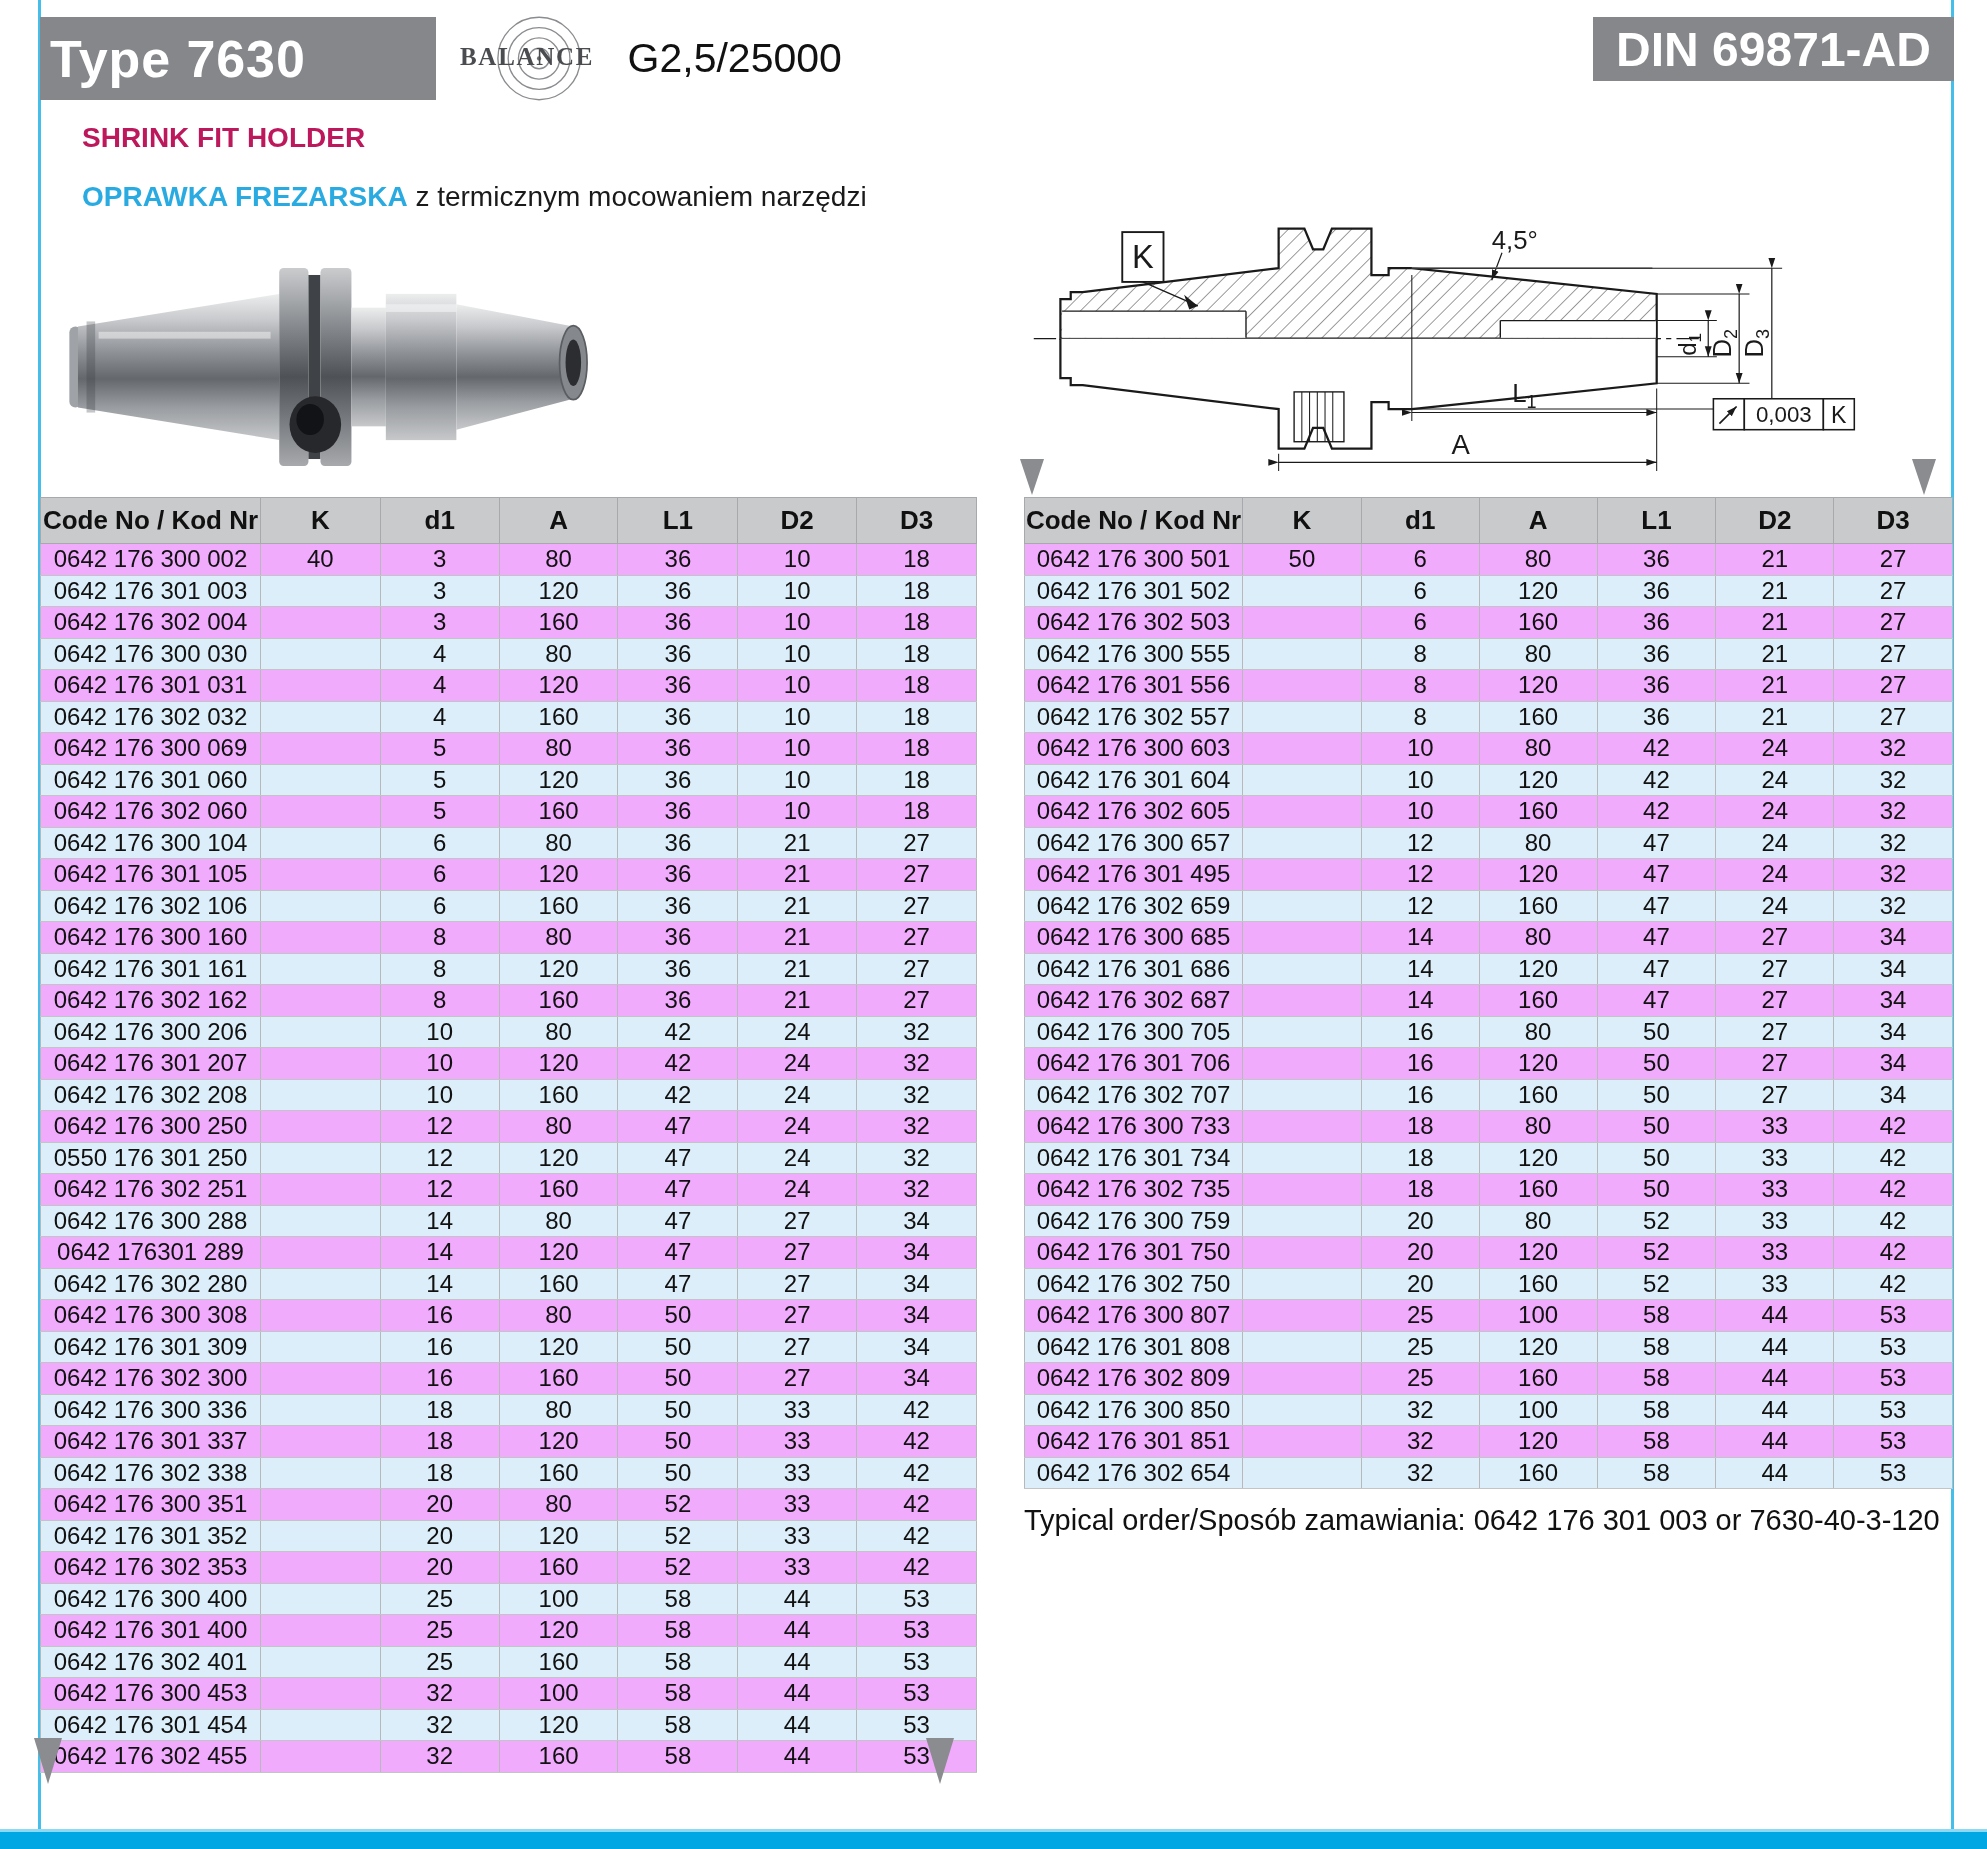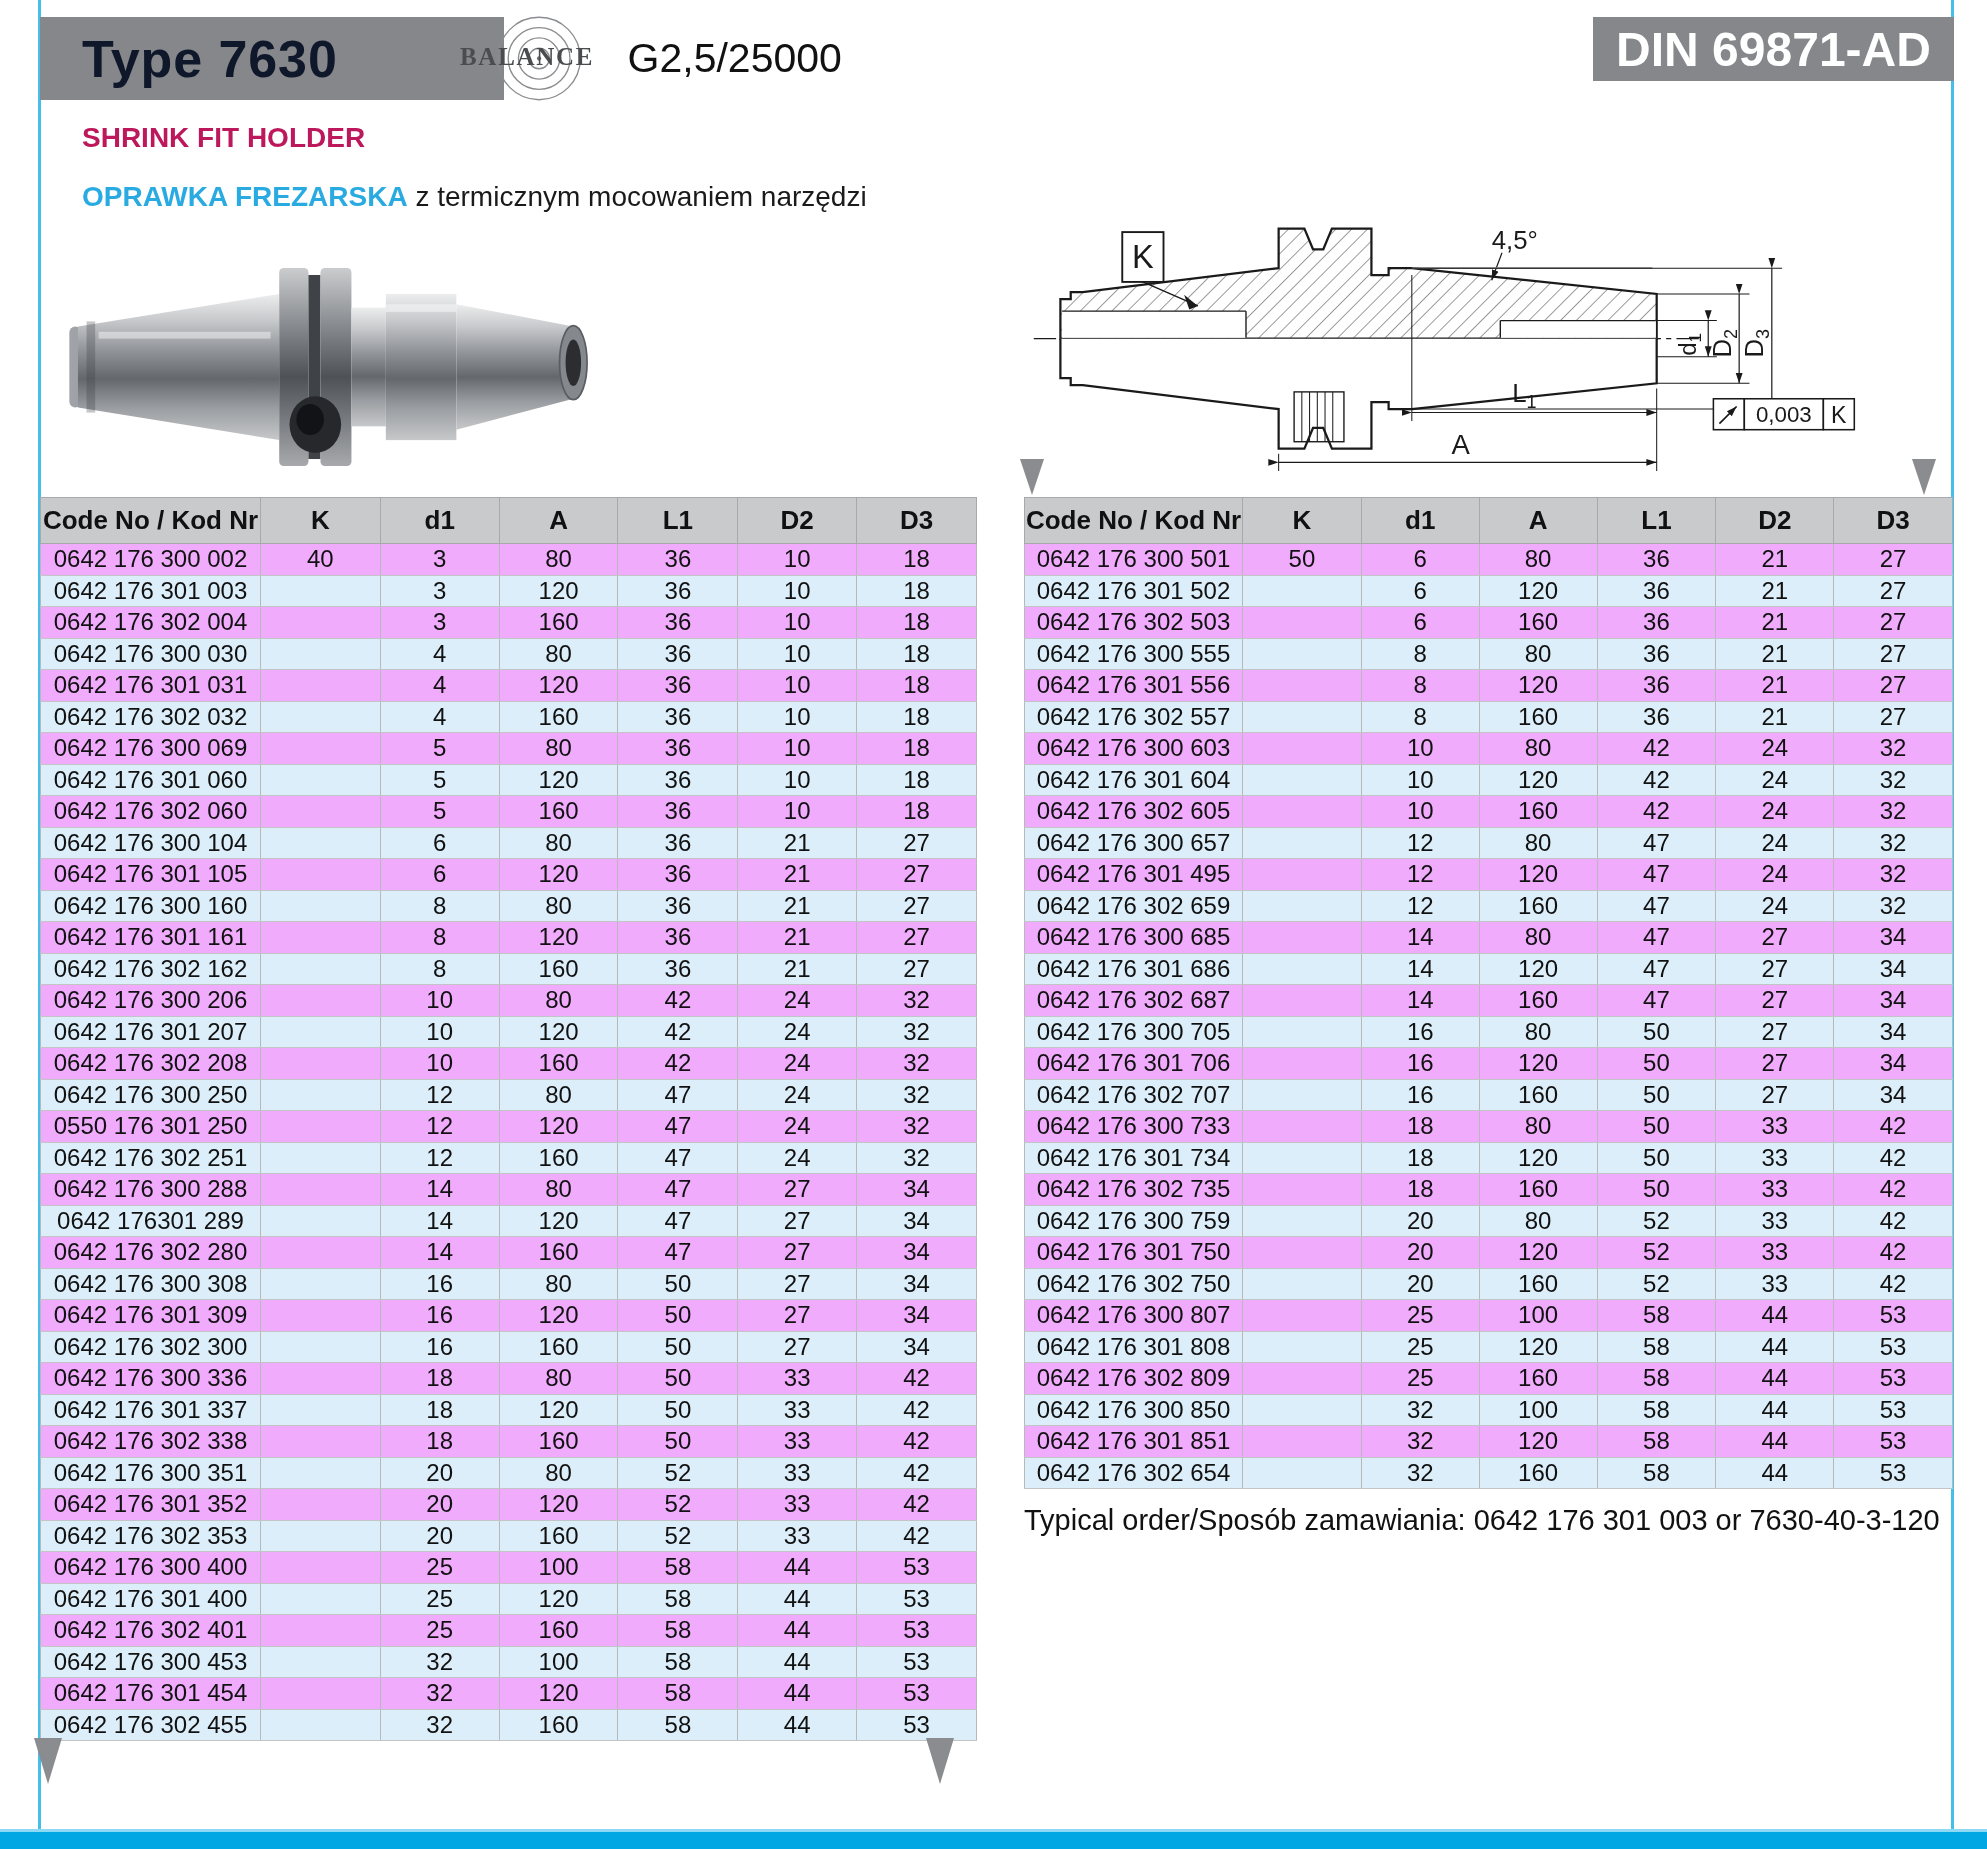--- a/index.html
+++ b/index.html
@@ -6,23 +6,23 @@
   .page{
     position:relative;width:1987px;height:1850px;background:#ffffff;
     font-family:"Liberation Sans",sans-serif;color:#1a1a1a;overflow:hidden;
   }
   .side-line{position:absolute;top:0;bottom:20.6px;width:2.6px;background:#45BEEA;}
   .side-line.left{left:38px;}
   .side-line.right{left:1951px;}
   .bottom-bar{position:absolute;left:0;bottom:0;width:1987px;height:20.6px;background:#00A7E2;border-top:3.4px solid #8ED9F4;box-sizing:border-box;}
 
   .type-box{
-    position:absolute;left:40px;top:17px;width:464px;height:83px;background:#85878A;
-    color:#0f172a;font-weight:bold;font-size:52px;display:flex;align-items:center;
-    padding-left:42px;box-sizing:border-box;letter-spacing:0.9px;
+    position:absolute;left:40px;top:17px;width:396px;height:83px;background:#85878A;
+    color:#ffffff;font-weight:bold;font-size:52px;display:flex;align-items:center;
+    padding-left:10px;box-sizing:border-box;letter-spacing:0.9px;
   }
   .din-box{
     position:absolute;left:1593px;top:17px;width:361px;height:64px;background:#85878A;
     color:#fff;font-weight:bold;font-size:48px;display:flex;align-items:center;justify-content:center;
   }
   .balance{position:absolute;left:460px;top:6.9px;height:103px;display:flex;align-items:center;}
   .balance-logo{position:relative;width:159px;height:103px;}
   .balance-logo svg{position:absolute;left:0;top:0;}
   .balance-text{
     position:absolute;left:0;top:50%;transform:translateY(-54%);width:159px;text-align:left;
@@ -324,20 +324,29 @@
         <tr>
           <td>0642 176 301 105</td>
           <td></td>
           <td>6</td>
           <td>120</td>
           <td>36</td>
           <td>21</td>
           <td>27</td>
         </tr>
         <tr>
+          <td>0642 176 302 106</td>
+          <td></td>
+          <td>6</td>
+          <td>160</td>
+          <td>36</td>
+          <td>21</td>
+          <td>27</td>
+        </tr>
+        <tr>
           <td>0642 176 300 160</td>
           <td></td>
           <td>8</td>
           <td>80</td>
           <td>36</td>
           <td>21</td>
           <td>27</td>
         </tr>
         <tr>
           <td>0642 176 301 161</td>

